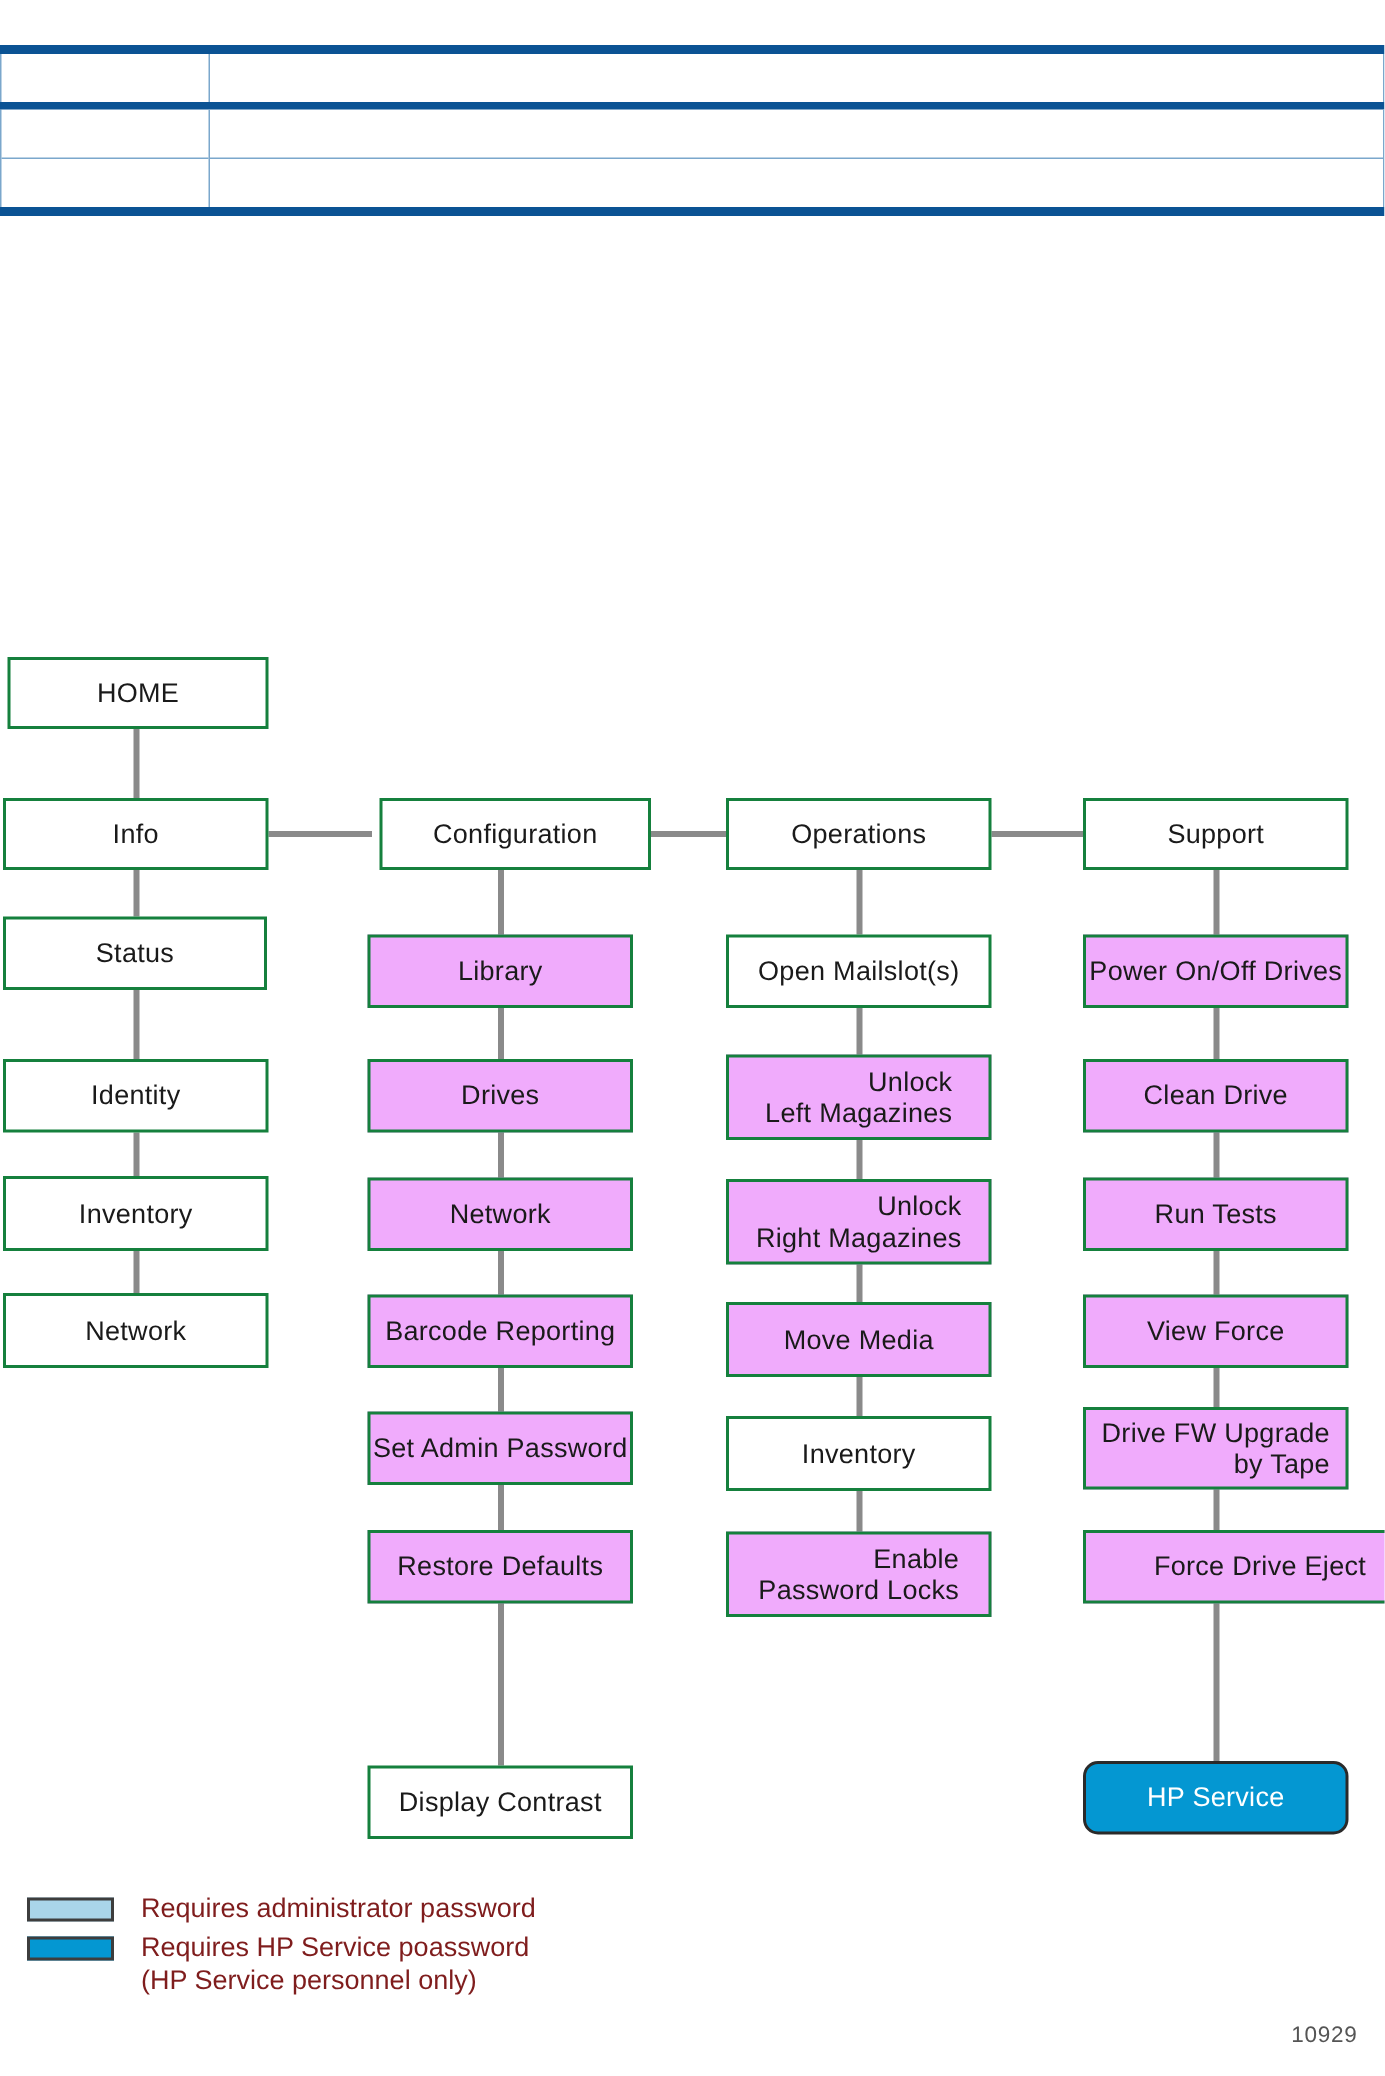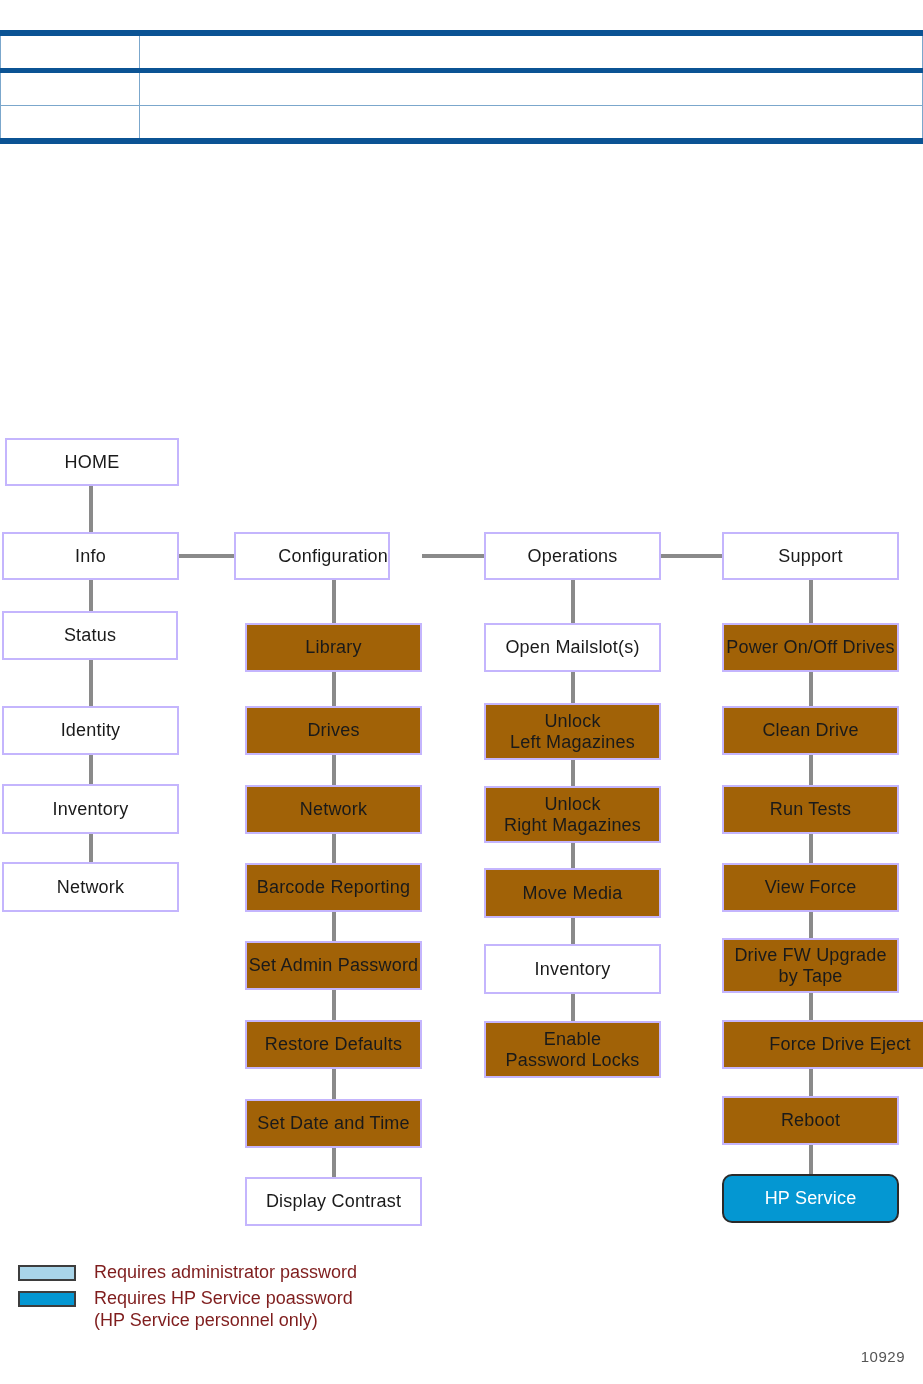--- a/index.html
+++ b/index.html
@@ -52,33 +52,33 @@
   .conn {
     position: absolute;
     background: #8A8A8A;
   }
   .conn.v { width: 4px; }
   .conn.h { height: 4px; }
 
   .node {
     position: absolute;
     box-sizing: border-box;
-    border: 2px solid #c4b5fd;
+    border: 2px solid #15803d;
     background: #ffffff;
     color: #1a1a1a;
     display: flex;
     align-items: center;
     justify-content: center;
     text-align: center;
     font-size: 18px;
     line-height: 1.12;
     letter-spacing: 0.2px;
     font-family: "Liberation Sans", sans-serif;
   }
-  .node.admin { background: #a16207; }
+  .node.admin { background: #f0abfc; text-align: right; }
   .node.service {
     background: #0497D2;
     color: #ffffff;
     border-color: #2a2a2a;
   }
   .node .nlabel { display: block; white-space: pre-line; }
 
   
   #legend {
     position: absolute;
@@ -149,21 +149,21 @@
   <div class="conn v" style="left:571px; top:578px; height:496px;"></div>
   <div class="conn v" style="left:809px; top:578px; height:624px;"></div>
 
   <div class="node" style="left:5px; top:438px; width:174px; height:48px;">
     <span class="nlabel">HOME</span>
   </div>
 
   <div class="node" style="left:2px; top:532px; width:177px; height:48px;">
     <span class="nlabel">Info</span>
   </div>
-  <div class="node" style="left:234px; top:532px; width:156px; height:48px;justify-content:flex-end;">
+  <div class="node" style="left:253px; top:532px; width:181px; height:48px;">
     <span class="nlabel">Configuration</span>
   </div>
   <div class="node" style="left:484px; top:532px; width:177px; height:48px;">
     <span class="nlabel">Operations</span>
   </div>
   <div class="node" style="left:722px; top:532px; width:177px; height:48px;">
     <span class="nlabel">Support</span>
   </div>
 
   <div class="node" style="left:2px; top:611px; width:176px; height:49px;">
@@ -189,23 +189,20 @@
     <span class="nlabel">Network</span>
   </div>
   <div class="node admin" style="left:245px; top:863px; width:177px; height:49px;">
     <span class="nlabel">Barcode Reporting</span>
   </div>
   <div class="node admin" style="left:245px; top:941px; width:177px; height:49px;">
     <span class="nlabel">Set Admin Password</span>
   </div>
   <div class="node admin" style="left:245px; top:1020px; width:177px; height:49px;">
     <span class="nlabel">Restore Defaults</span>
-  </div>
-  <div class="node admin" style="left:245px; top:1099px; width:177px; height:49px;">
-    <span class="nlabel">Set Date and Time</span>
   </div>
   <div class="node" style="left:245px; top:1177px; width:177px; height:49px;">
     <span class="nlabel">Display Contrast</span>
   </div>
 
   <div class="node" style="left:484px; top:623px; width:177px; height:49px;">
     <span class="nlabel">Open Mailslot(s)</span>
   </div>
   <div class="node admin" style="left:484px; top:703px; width:177px; height:57px;">
     <span class="nlabel">Unlock
@@ -237,23 +234,20 @@
   </div>
   <div class="node admin" style="left:722px; top:863px; width:177px; height:49px;">
     <span class="nlabel">View Force</span>
   </div>
   <div class="node admin" style="left:722px; top:938px; width:177px; height:55px;">
     <span class="nlabel">Drive FW Upgrade
 by Tape</span>
   </div>
   <div class="node admin" style="left:722px; top:1020px; width:208px; height:49px;padding-left:28px;">
     <span class="nlabel">Force Drive Eject</span>
-  </div>
-  <div class="node admin" style="left:722px; top:1096px; width:177px; height:49px;">
-    <span class="nlabel">Reboot</span>
   </div>
   <div class="node service" style="left:722px; top:1174px; width:177px; height:49px;border-radius:10px;">
     <span class="nlabel">HP Service</span>
   </div>
 </div>
 
 <div id="legend">
   <div class="legend-row">
     <span class="swatch admin"></span>
     <span class="legend-text">Requires administrator password</span>

